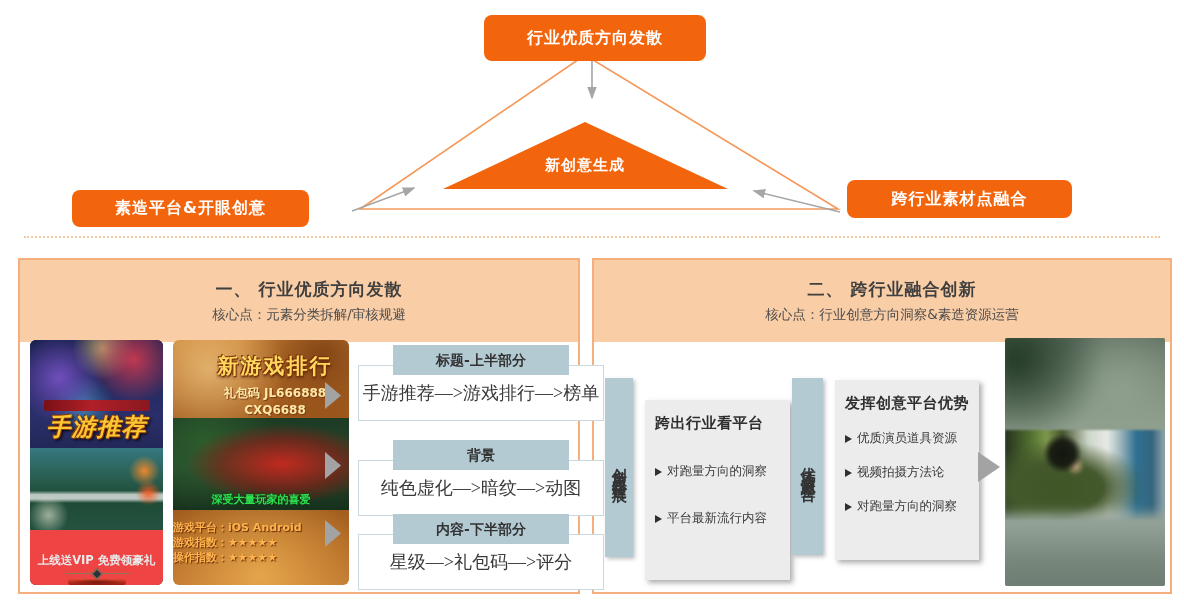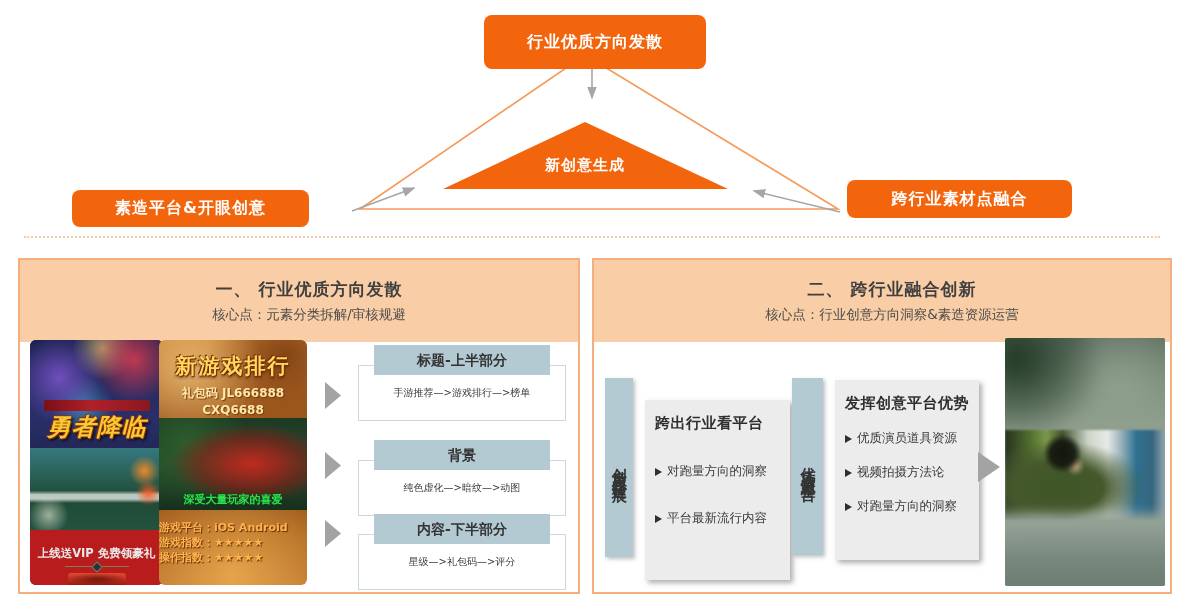--- a/index.html
+++ b/index.html
@@ -2,43 +2,43 @@
 <html><head>
 <meta charset="utf-8">
 <style>
   html,body{margin:0;padding:0;background:#fff;}
   .stage{position:relative;width:1184px;height:600px;background:#fff;overflow:hidden;
          font-family:"DejaVu Sans","Liberation Sans",sans-serif;color:#3a3a3a;}
   
   .tri-svg{position:absolute;left:0;top:0;width:1184px;height:250px;pointer-events:none;}
   .node{position:absolute;background:#F3650D;color:#fff;font-weight:bold;font-size:16px;
         border-radius:8px;display:flex;align-items:center;justify-content:center;letter-spacing:1px;}
-  .node-top{left:484px;top:15px;width:222px;height:54px;}
+  .node-top{left:484px;top:15px;width:222px;height:46px;}
   .node-left{left:72px;top:190px;width:237px;height:37px;text-align:center;}
   .node-right{left:847px;top:180px;width:225px;height:38px;}
   .tri-label{position:absolute;left:485px;top:156px;width:200px;text-align:center;
              color:#fff;font-size:15px;font-weight:bold;letter-spacing:1px;}
   .dotted-divider{position:absolute;left:24px;top:236px;width:1136px;height:0;
                   border-top:2px dotted #F6CBA4;}
   
   .panel{position:absolute;top:258px;height:332px;background:#fff;border:2px solid #F5AE7E;}
   .panel-left{left:18px;width:558px;}
   .panel-right{left:592px;width:576px;}
   .panel-header{height:82px;background:#F9CDA6;display:flex;flex-direction:column;
                 align-items:center;justify-content:center;gap:5px;padding-left:20px;}
   .panel-title{font-size:17px;font-weight:bold;color:#3f3f3f;letter-spacing:1px;}
   .panel-subtitle{font-size:13.5px;color:#4c4c4c;}
   
-  .row{position:absolute;left:338px;width:208px;}
+  .row{position:absolute;left:338px;width:246px;}
   .row1{top:85px;} .row2{top:180px;} .row3{top:254px;}
   .row-chip{position:relative;z-index:2;margin:0 auto;width:176px;height:30px;line-height:30px;
             background:#B3CAD3;text-align:center;font-size:14px;font-weight:bold;color:#333;}
   .row-box{position:relative;z-index:1;margin-top:-10px;height:54px;background:#fff;
            border:1px solid #C9D9DF;display:flex;align-items:center;justify-content:center;
-           font-size:10px;color:#3a3a3a;}
+           font-size:18px;color:#3a3a3a;font-family:Liberation Serif, serif;}
   .flow-arrow{position:absolute;width:16px;height:27px;background:#A3A3A3;
               clip-path:polygon(0 0,100% 50%,0 100%);}
   .fa1{left:305px;top:122px;} .fa2{left:305px;top:192px;} .fa3{left:305px;top:260px;}
   
   .poster{position:absolute;top:80px;height:245px;border-radius:6px;overflow:hidden;}
   .poster1{left:10px;width:133px;background:#1b2150;}
   .p1-art{position:absolute;left:0;right:0;top:0;height:108px;background:
     radial-gradient(circle at 78% 18%, rgba(220,60,80,.85), transparent 32%),
     radial-gradient(circle at 22% 35%, rgba(125,85,205,.85), transparent 35%),
     radial-gradient(circle at 55% 8%, rgba(250,220,120,.65), transparent 25%),
@@ -48,34 +48,34 @@
     background:linear-gradient(90deg,#7a1016,#b02028 45%,#8a1820);}
   .p1-title{position:absolute;top:71px;left:0;width:100%;text-align:center;font-size:24px;
     font-weight:bold;font-style:italic;color:#f9c832;letter-spacing:1px;
     text-shadow:1px 1px 0 #8a3508,-1px -1px 0 #8a3508,2px 2px 3px #000;}
   .p1-game{position:absolute;left:0;right:0;top:108px;height:82px;background:
     radial-gradient(circle at 86% 28%, rgba(255,140,40,.9), transparent 12%),
     radial-gradient(circle at 89% 55%, rgba(255,90,30,.9), transparent 10%),
     radial-gradient(circle at 14% 82%, rgba(240,240,220,.6), transparent 15%),
     linear-gradient(180deg, transparent 52%, rgba(255,255,255,.7) 57%, rgba(255,255,255,.7) 62%, transparent 67%),
     linear-gradient(180deg,#35787f 0%,#2a5f52 35%,#1f4a35 60%,#235240 100%);}
-  .p1-bottom{position:absolute;left:0;right:0;top:190px;bottom:0;background:#b91c1c;
-    display:flex;flex-direction:column;align-items:center;padding-top:16px;}
+  .p1-bottom{position:absolute;left:0;right:0;top:190px;bottom:0;background:#ef4444;
+    display:flex;flex-direction:column;align-items:center;padding-top:23px;}
   .p1-promo{color:#e9e9e9;font-size:11.5px;font-weight:bold;white-space:nowrap;}
   .p1-orna{width:64px;height:1px;margin-top:5px;background:#8a7a58;position:relative;}
   .p1-orna::after{content:"";position:absolute;left:50%;top:-3px;width:6px;height:6px;
     transform:translateX(-50%) rotate(45deg);background:#2c313c;border:1px solid #8a7a58;}
   .p1-btn{width:58px;height:16px;margin-top:6px;border-radius:3px;
     background:radial-gradient(ellipse at 50% 50%, rgba(60,0,0,.55), transparent 70%),
                linear-gradient(180deg,#e04a30,#9a1a10);}
-  .poster2{left:139px;width:148px;background:
+  .poster2{left:153px;width:148px;background:
     radial-gradient(circle at 20% 12%, rgba(255,225,160,.55), transparent 30%),
     radial-gradient(circle at 85% 6%, rgba(120,60,18,.85), transparent 30%),
     radial-gradient(circle at 50% 96%, rgba(255,195,95,.6), transparent 40%),
-    linear-gradient(180deg,#c98033 0%,#a55d1d 30%,#8f4d18 55%,#b06a24 80%,#c07830 100%);}
+    linear-gradient(180deg,#c98033 0%,#a55d1d 30%,#8f4d18 55%,#b06a24 80%,#c07830 100%); padding-left: 28px;}
   .p2-title{margin-top:12px;text-align:center;font-size:21px;font-weight:bold;color:#ffd95e;
     letter-spacing:2px;text-shadow:1px 1px 0 #7a2c05,-1px -1px 0 #7a2c05,0 2px 3px rgba(60,20,0,.8);}
   .p2-code1,.p2-code2{text-align:center;font-size:12px;font-weight:bold;color:#ffe9a8;
     text-shadow:1px 1px 1px #7a3c10;}
   .p2-code1{margin-top:5px;} .p2-code2{margin-top:1px;}
   .p2-band{position:absolute;left:0;right:0;top:78px;height:92px;background:
     radial-gradient(ellipse at 62% 50%, rgba(200,40,30,.95), rgba(150,25,20,.55) 40%, transparent 62%),
     radial-gradient(circle at 18% 28%, rgba(45,95,45,.9), transparent 45%),
     linear-gradient(180deg,#1d3a24,#274a2c 50%,#16301c);}
   .p2-caption{position:absolute;bottom:3px;width:100%;text-align:center;color:#2ee04e;
@@ -138,21 +138,21 @@
 
   <section class="panel panel-left">
     <header class="panel-header">
       <div class="panel-title">一、 行业优质方向发散</div>
       <div class="panel-subtitle">核心点：元素分类拆解/审核规避</div>
     </header>
 
     <div class="poster poster1">
       <div class="p1-art"></div>
       <div class="p1-banner"></div>
-      <div class="p1-title">勇者降临</div>
+      <div class="p1-title">手游推荐</div>
       <div class="p1-game"></div>
       <div class="p1-bottom">
         <div class="p1-promo">上线送VIP 免费领豪礼</div>
         <div class="p1-orna"></div>
         <div class="p1-btn"></div>
       </div>
     </div>
 
     <div class="poster poster2">
       <div class="p2-title">新游戏排行</div>

